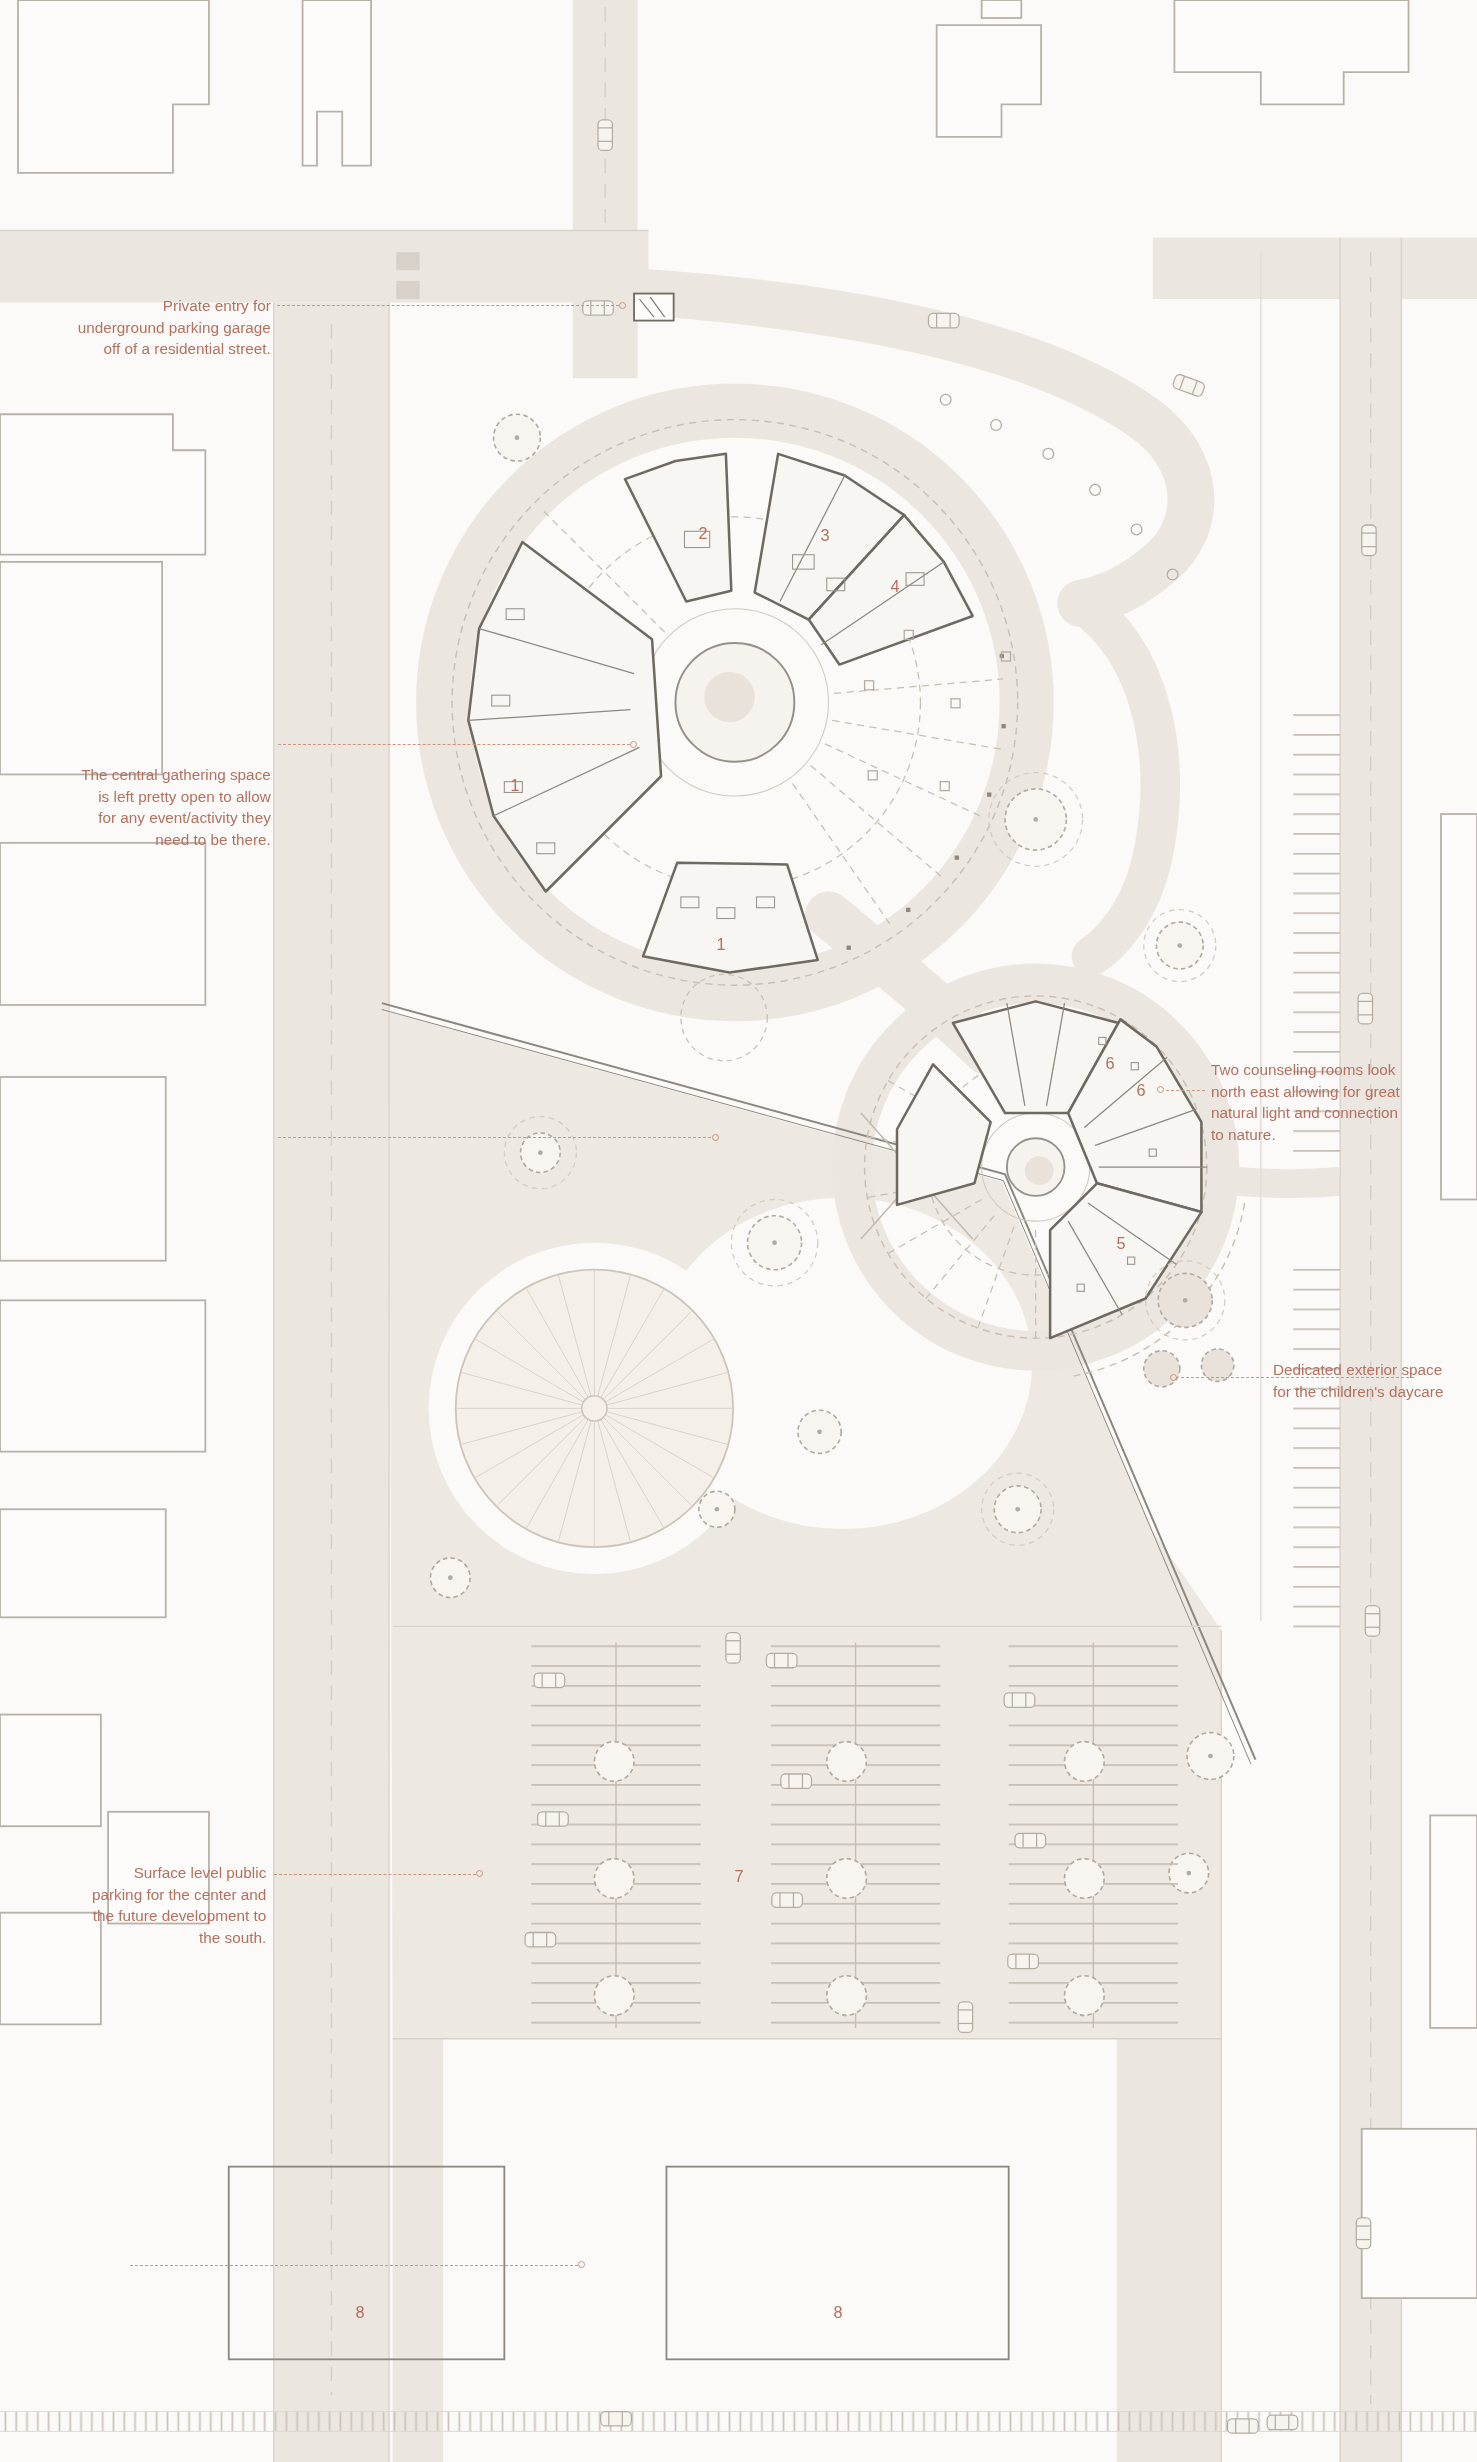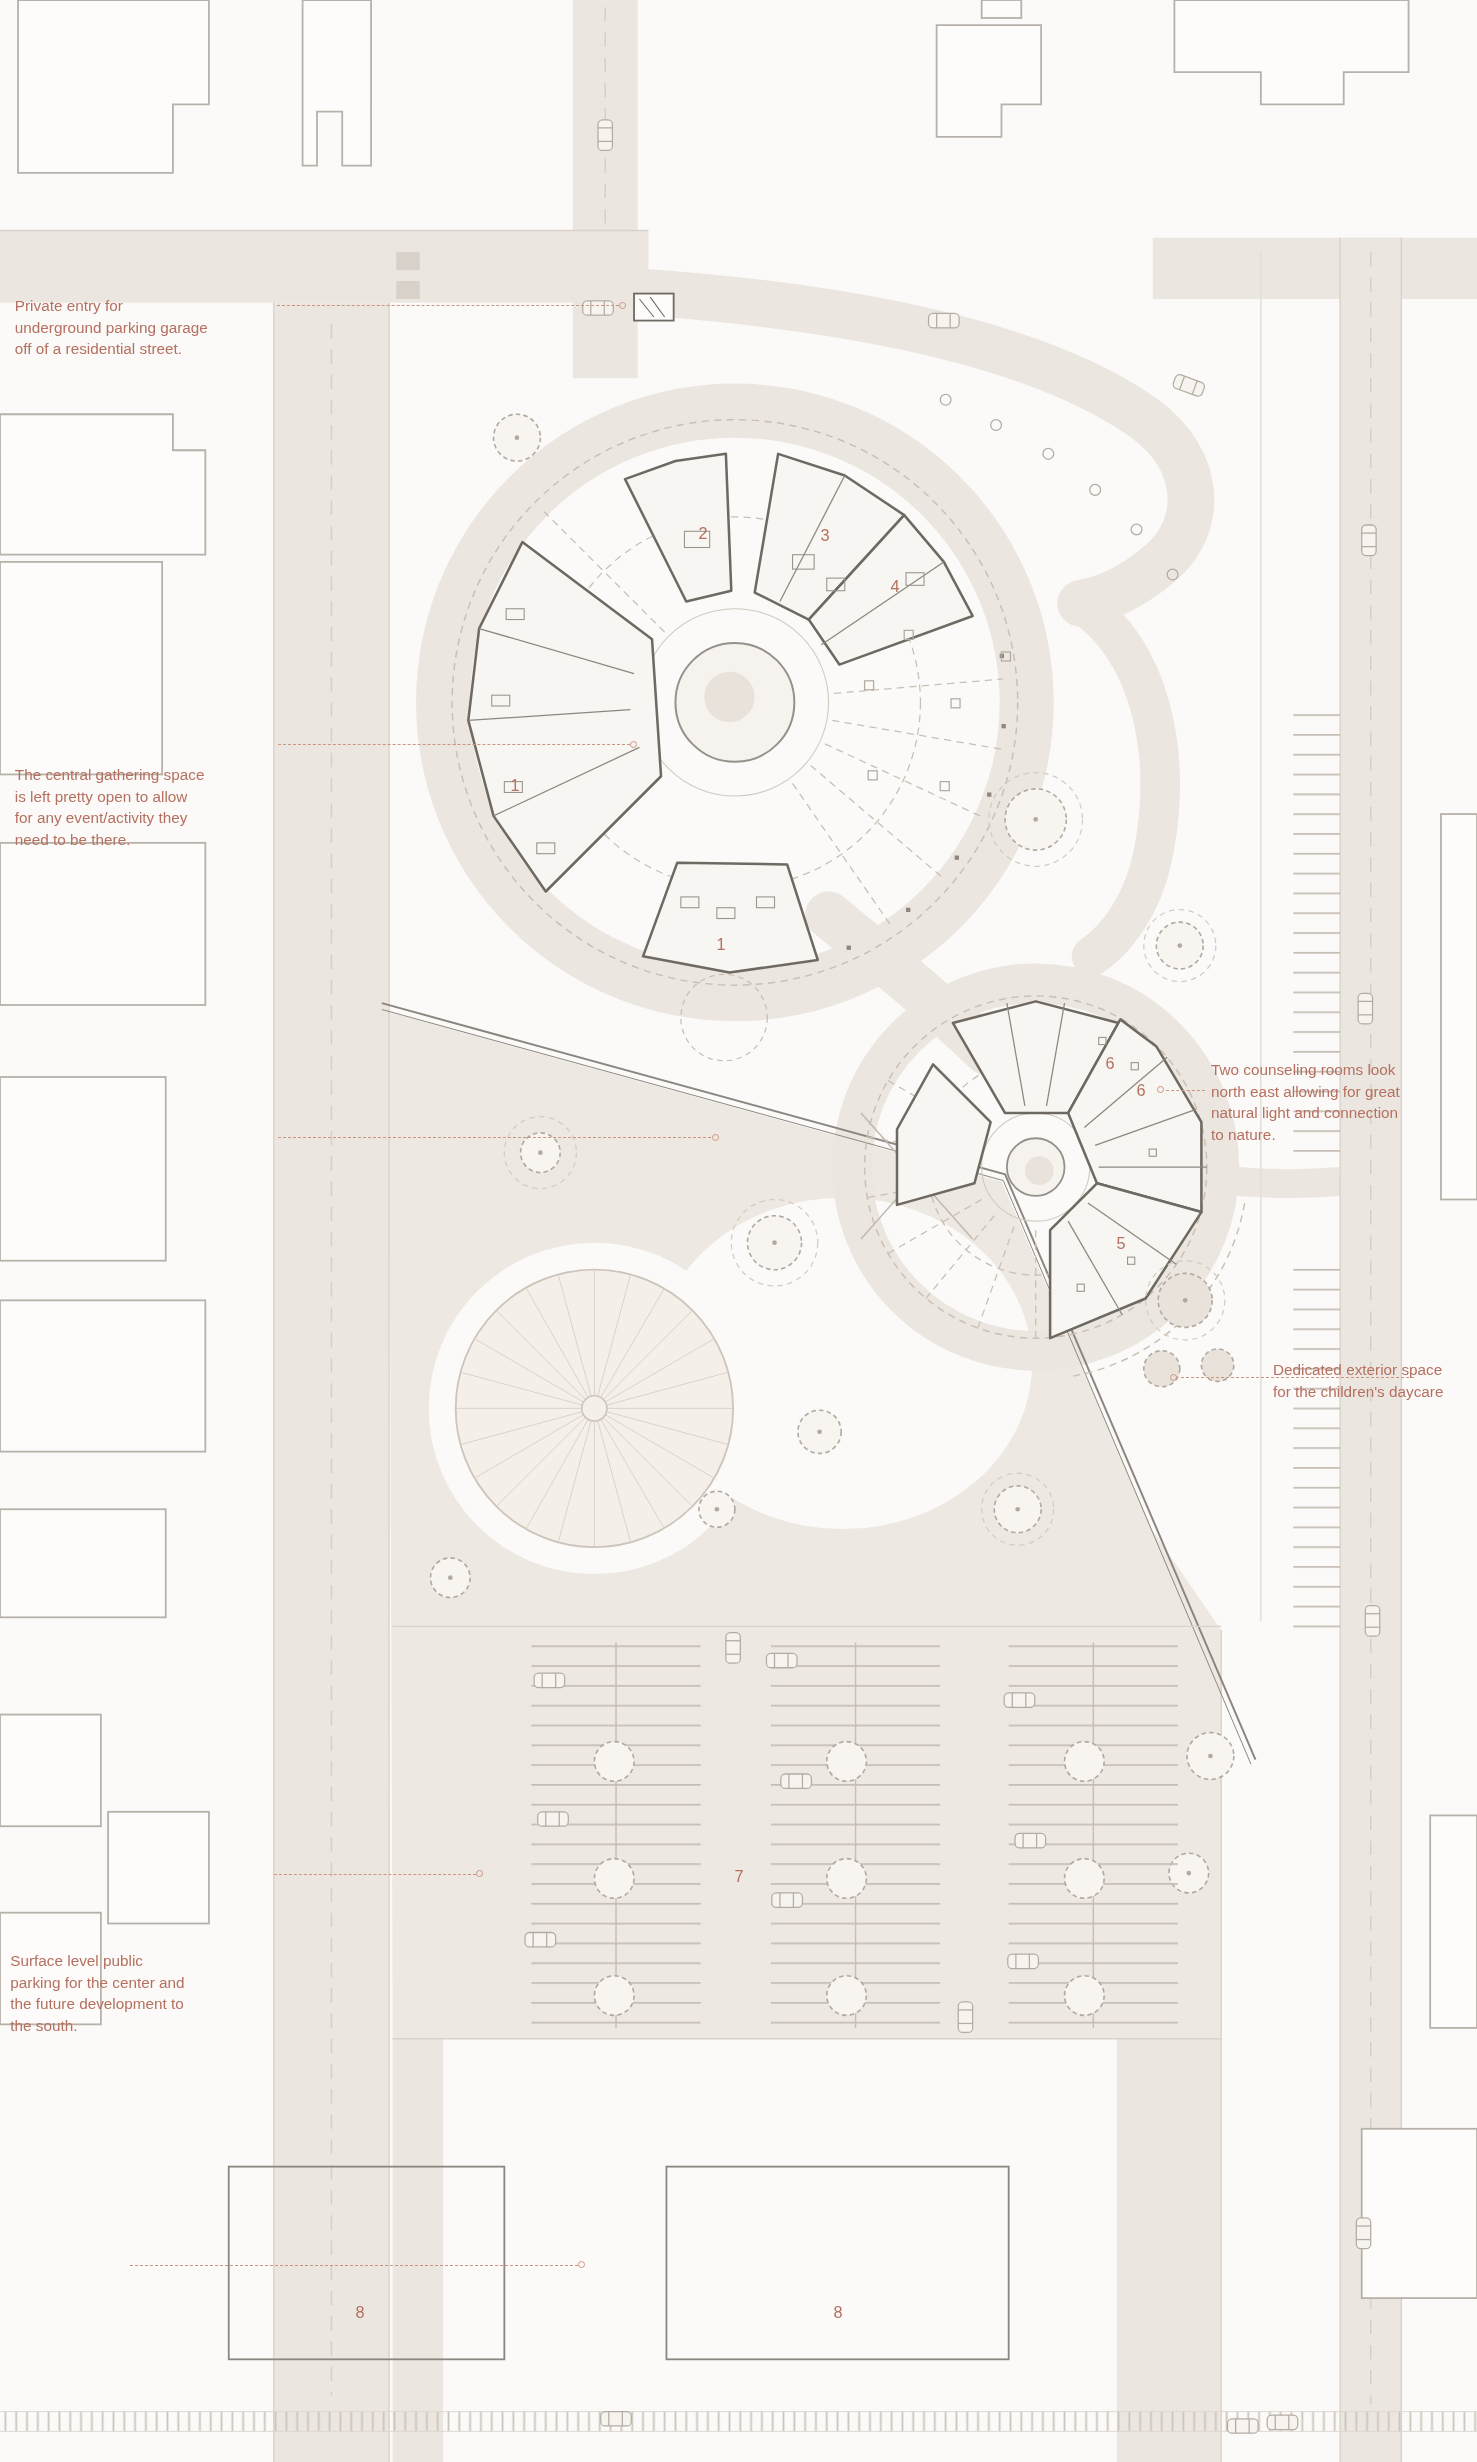--- a/index.html
+++ b/index.html
@@ -1,20 +1,20 @@
 <!DOCTYPE html>
 <html style="font-size:7.9px"><head>
 <meta charset="utf-8">
 <style>
   html,body{margin:0;padding:0;}
   .page{position:relative;width:1477px;height:2824px;background:#fbfaf8;
         font-family:"Liberation Sans",sans-serif;overflow:hidden;}
   .plan-svg{position:absolute;left:0;top:0;}
   .ann{position:absolute;color:#b5705f;font-size:15.3px;line-height:21.7px;white-space:pre-line;}
-  .right{}
+  .right{text-align:right;}
   .leader{position:absolute;height:0;border-top:1.5px dashed #cb967e;}
   .dot{position:absolute;width:5.4px;height:5.4px;border:1.5px solid #cb967e;border-radius:50%;background:transparent;}
   .plan-num{position:absolute;transform:translate(-50%,-50%);color:#b5705f;font-size:16.3px;}
 </style>
 </head>
 <body>
 
 <div class="page">
 
 <svg class="plan-svg" width="1477" height="2824" viewBox="0 0 820 1568" preserveAspectRatio="none">
@@ -362,21 +362,21 @@
 <div class="ann right" style="left:14.8px;top:764px;width:256px">The central gathering space
 is left pretty open to allow
 for any event/activity they
 need to be there.</div>
 <div class="leader" style="left:278px;top:744px;width:352px"></div>
 <div class="dot" style="left:630px;top:741px"></div>
 
 <div class="leader" style="left:278px;top:1137px;width:433px"></div>
 <div class="dot" style="left:712px;top:1134px"></div>
 
-<div class="ann right" style="left:10.3px;top:1950px;width:256px">Surface level public
+<div class="ann right" style="left:10.3px;top:1862px;width:256px">Surface level public
 parking for the center and
 the future development to
 the south.</div>
 <div class="leader" style="left:274px;top:1874px;width:202px"></div>
 <div class="dot" style="left:476px;top:1870px"></div>
 
 <div class="leader" style="left:130px;top:2265px;width:448px"></div>
 <div class="dot" style="left:578px;top:2261px"></div>
 
 <div class="ann" style="left:1211px;top:1059px;width:236px">Two counseling rooms look

